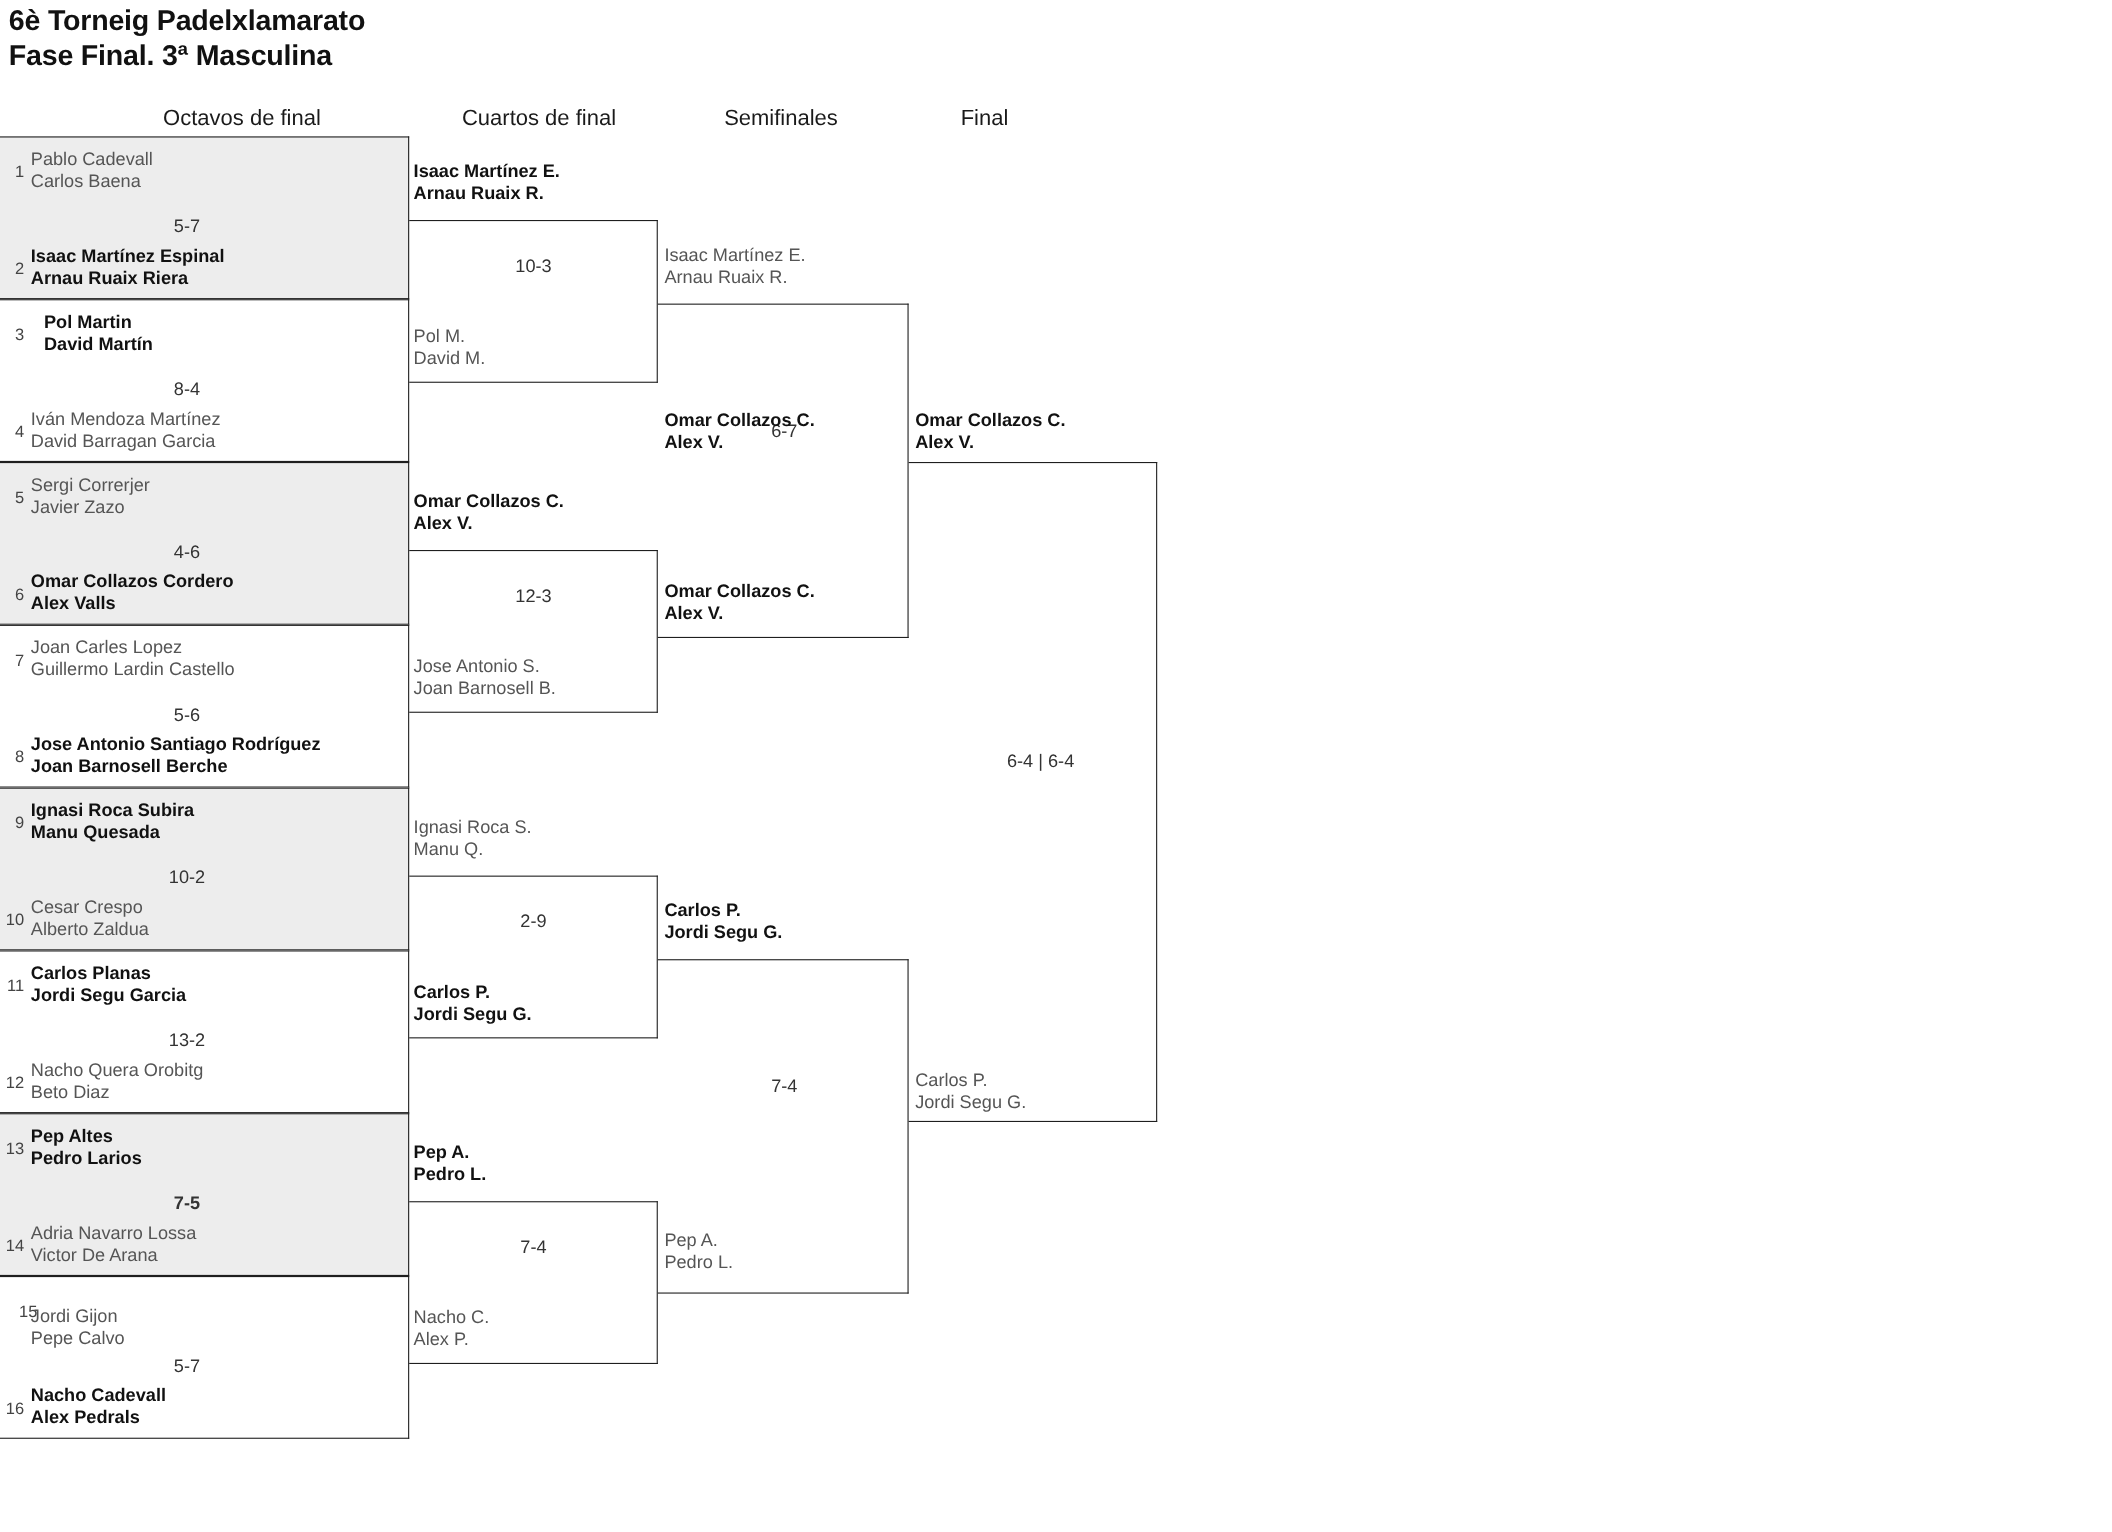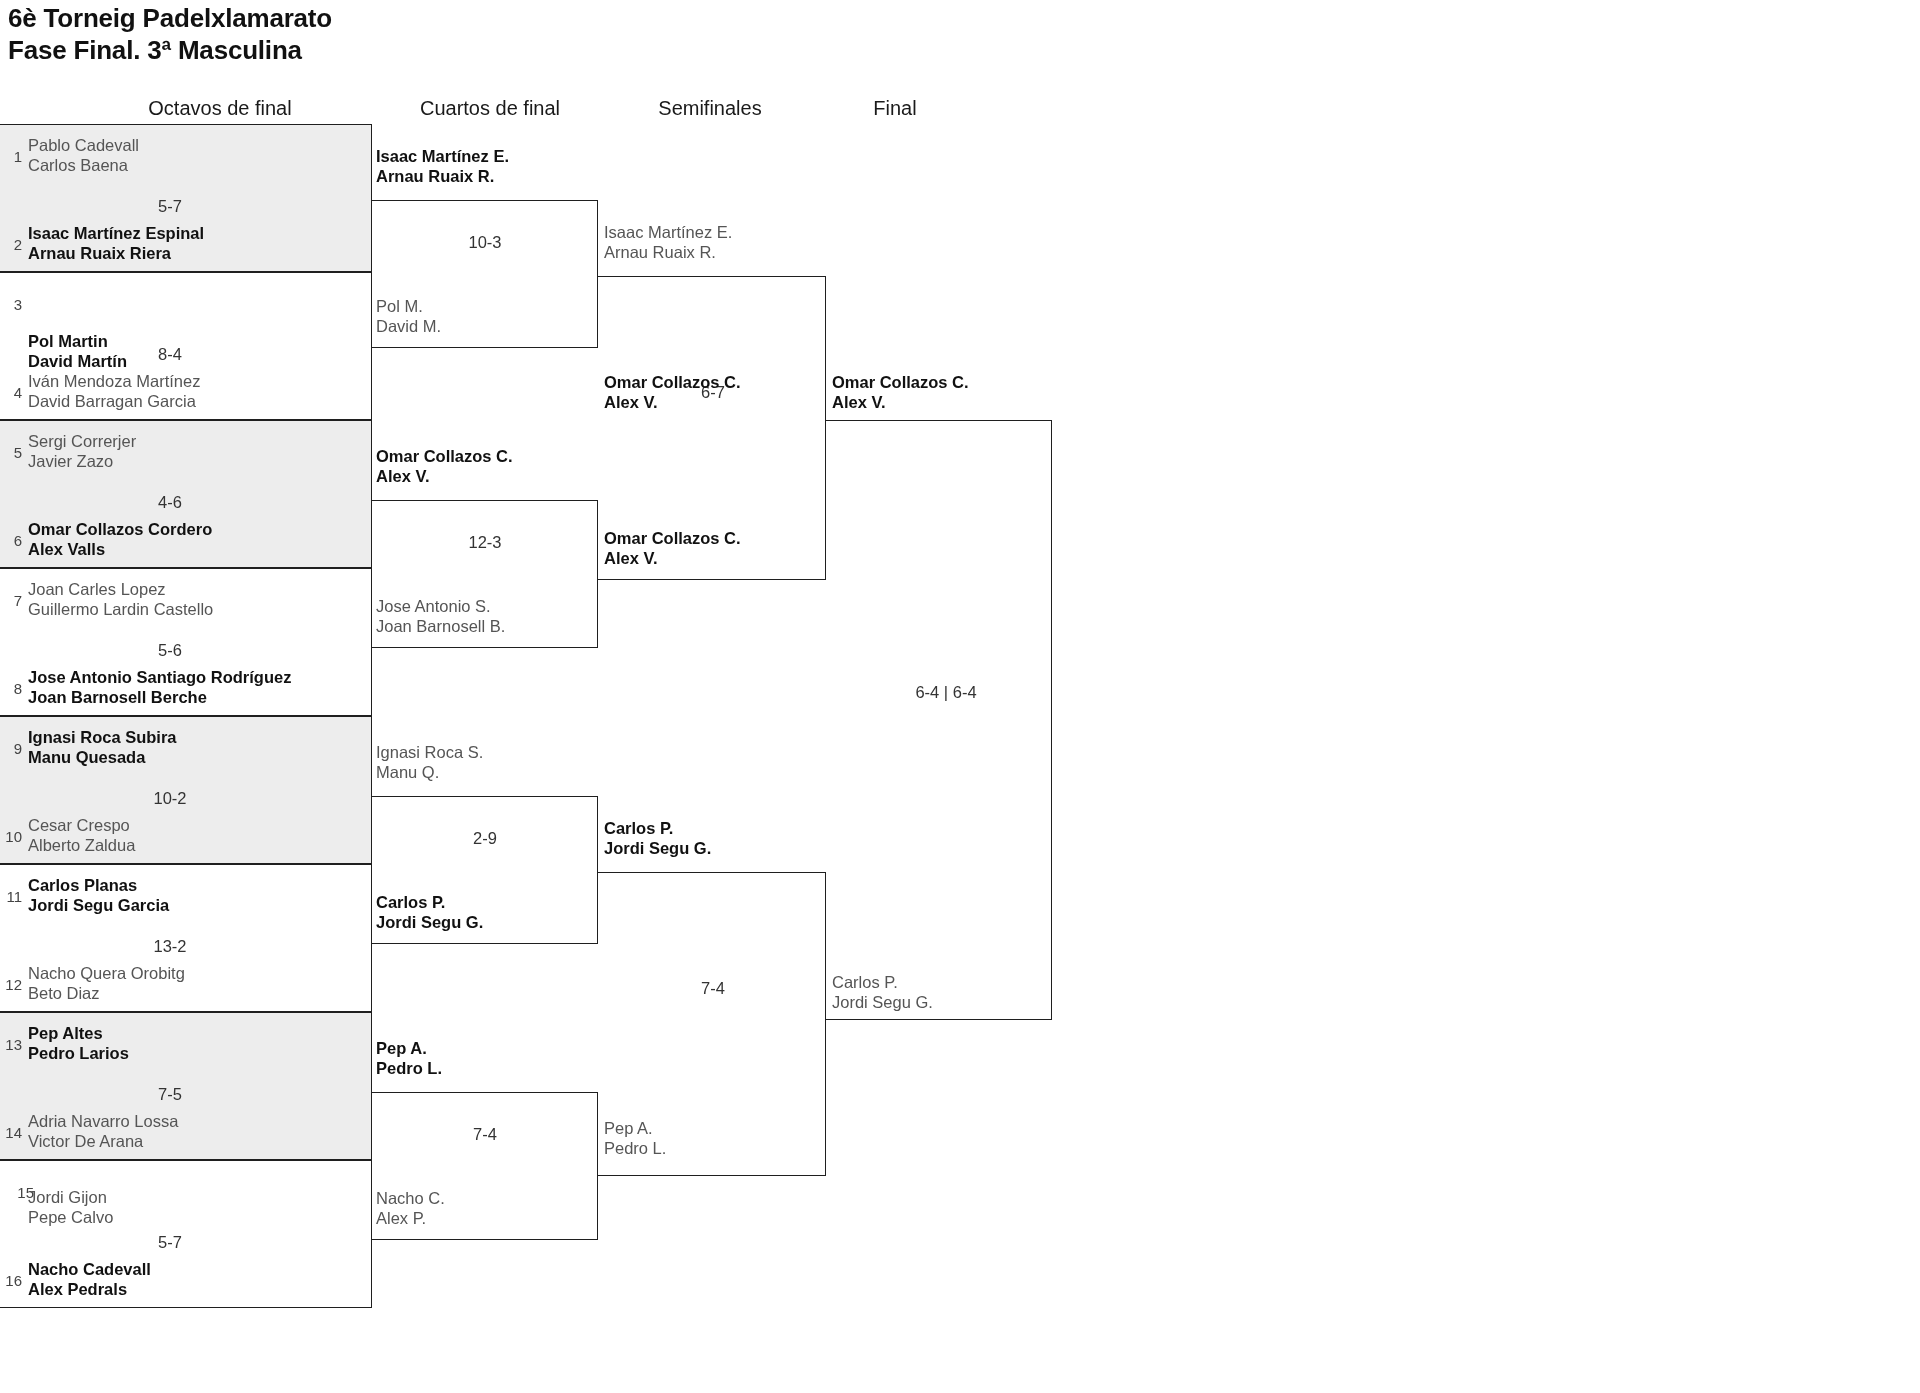--- a/index.html
+++ b/index.html
@@ -119,21 +119,21 @@
     <span class="ln">Carlos Baena</span>
   </div>
   <div class="score" style="left:100px; top:196px; width:140px;">5-7</div>
   <div class="seed" style="left:0px; top:236px;">2</div>
   <div class="team winner" style="left:28px; top:223px;">
     <span class="ln">Isaac Martínez Espinal</span>
     <span class="ln">Arnau Ruaix Riera</span>
   </div>
 
   <div class="seed" style="left:0px; top:296px;">3</div>
-  <div class="team winner" style="left:28px; top:283px;margin-top:48px;">
+  <div class="team winner" style="left:40px; top:283px;">
     <span class="ln">Pol Martin</span>
     <span class="ln">David Martín</span>
   </div>
   <div class="score" style="left:100px; top:344px; width:140px;">8-4</div>
   <div class="seed" style="left:0px; top:384px;">4</div>
   <div class="team loser" style="left:28px; top:371px;">
     <span class="ln">Iván Mendoza Martínez</span>
     <span class="ln">David Barragan Garcia</span>
   </div>
 
@@ -183,21 +183,21 @@
   <div class="team loser" style="left:28px; top:963px;">
     <span class="ln">Nacho Quera Orobitg</span>
     <span class="ln">Beto Diaz</span>
   </div>
 
   <div class="seed" style="left:0px; top:1036px;">13</div>
   <div class="team winner" style="left:28px; top:1023px;">
     <span class="ln">Pep Altes</span>
     <span class="ln">Pedro Larios</span>
   </div>
-  <div class="score" style="left:100px; top:1084px; width:140px;">7-5</div>
+  <div class="score" style="left:100px; top:1084px; width:140px;font-weight:bold;">7-5</div>
   <div class="seed" style="left:0px; top:1124px;">14</div>
   <div class="team loser" style="left:28px; top:1111px;">
     <span class="ln">Adria Navarro Lossa</span>
     <span class="ln">Victor De Arana</span>
   </div>
 
   <div class="seed" style="left:12px; top:1184px;">15</div>
   <div class="team loser" style="left:28px; top:1171px;margin-top:16px;">
     <span class="ln">Jordi Gijon</span>
     <span class="ln">Pepe Calvo</span>

